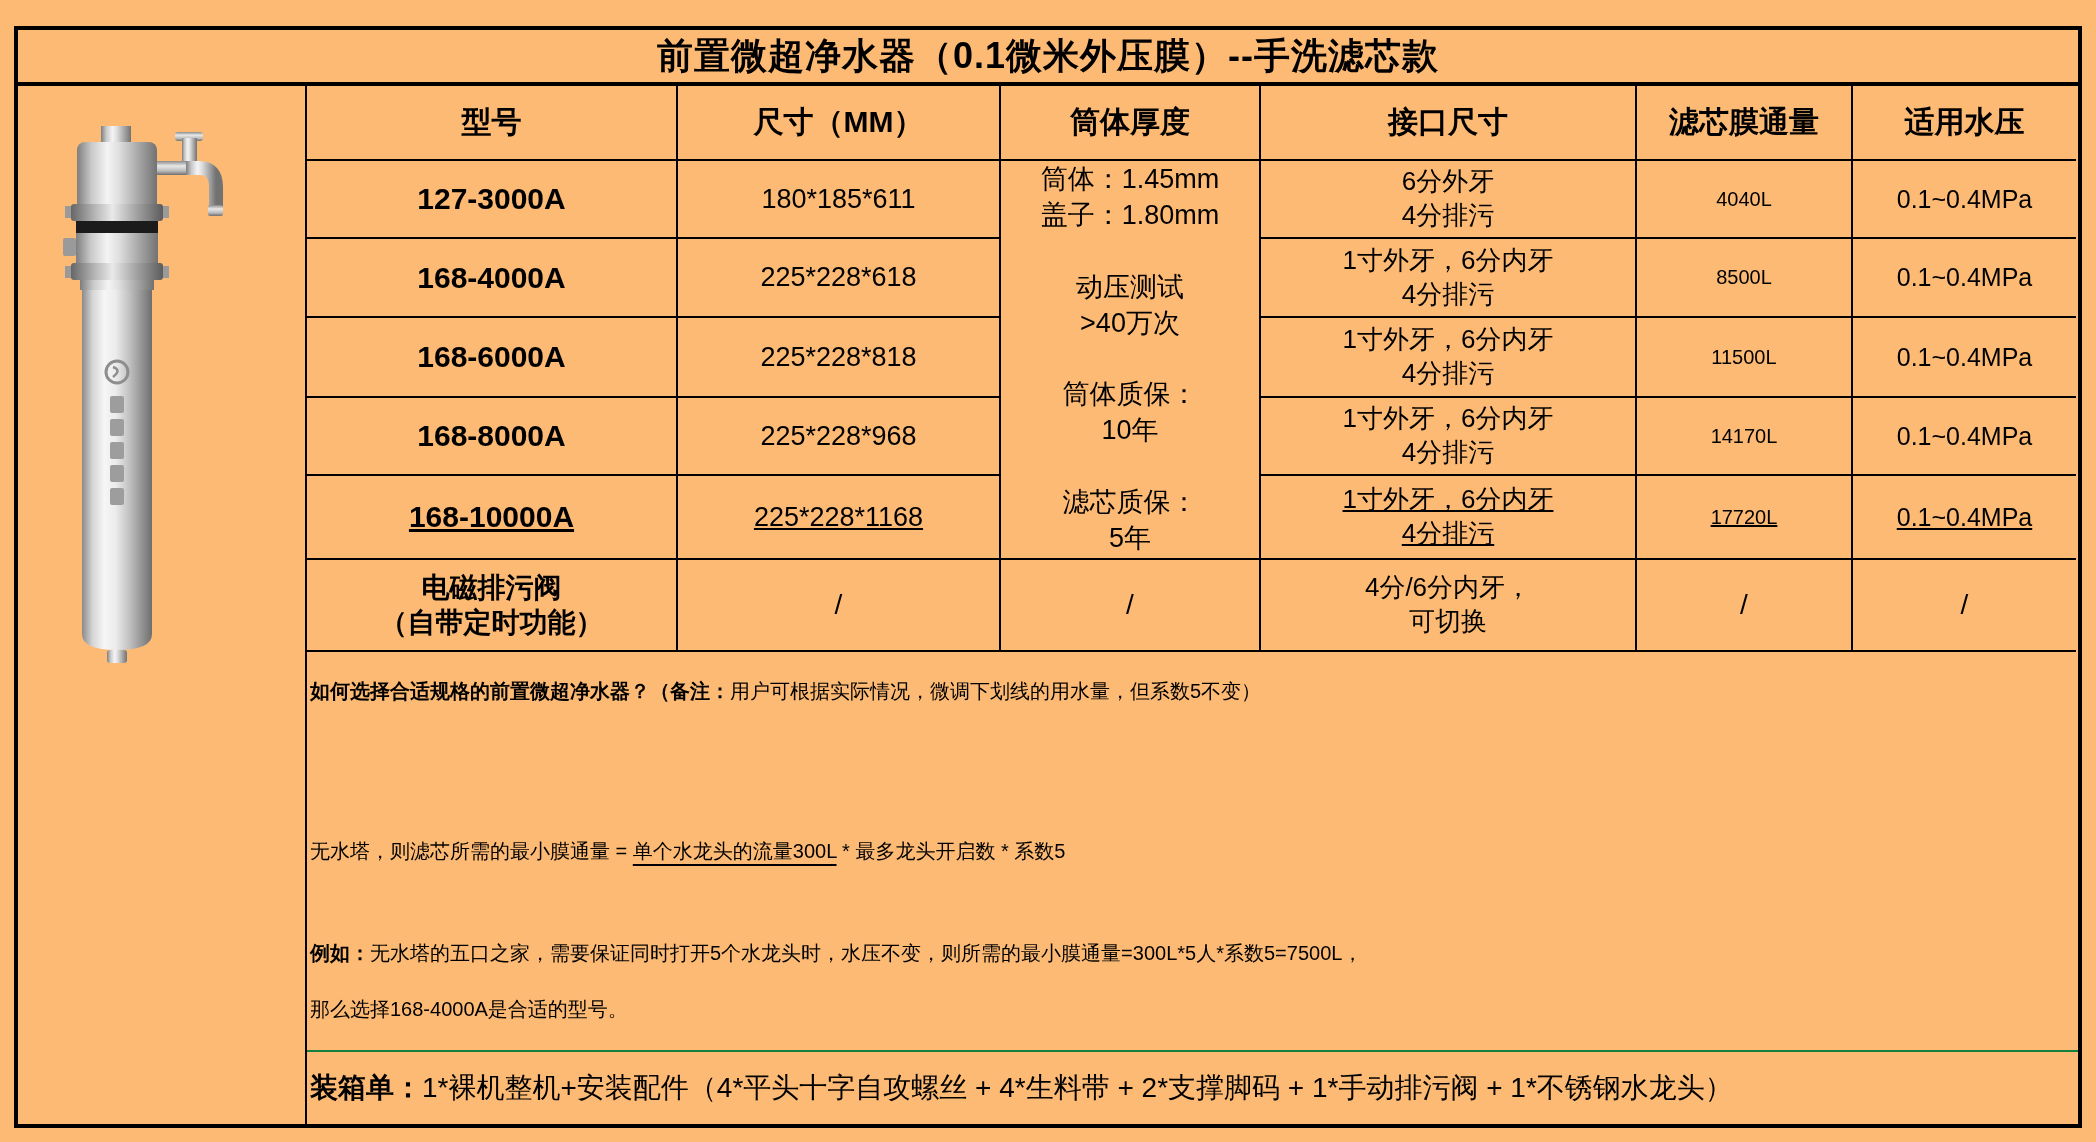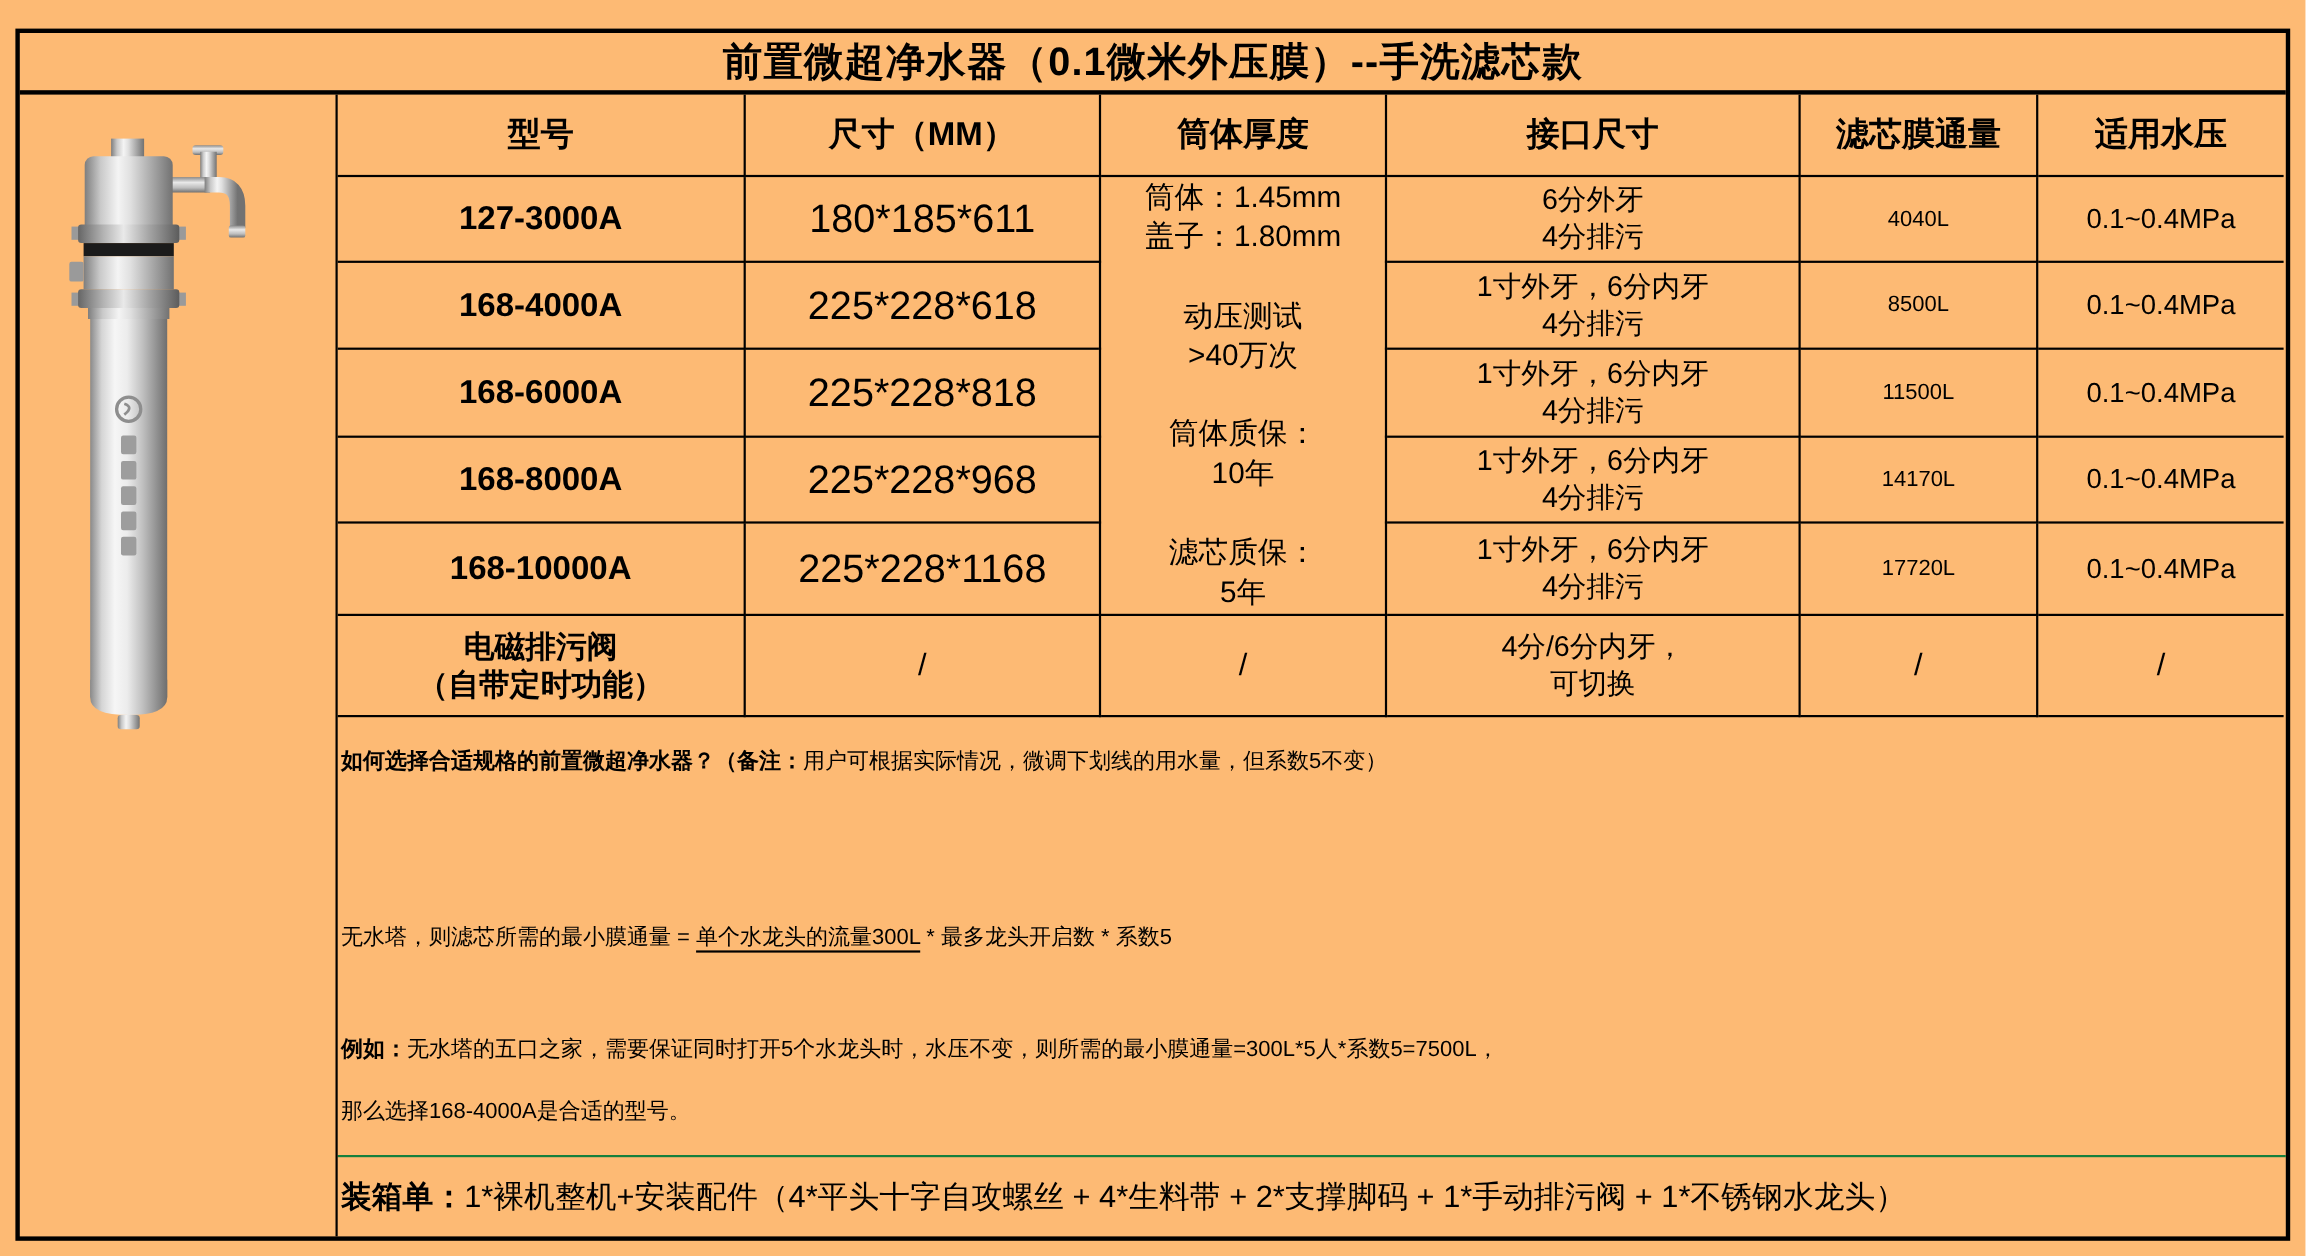--- a/index.html
+++ b/index.html
@@ -14,24 +14,24 @@
   .left-cell{width:289px;flex:0 0 auto;border-right:2px solid #000;box-sizing:border-box;position:relative;}
   .right-col{flex:1 1 auto;display:flex;flex-direction:column;min-width:0;}
   
   table.spec{border-collapse:collapse;table-layout:fixed;width:1769px;flex:0 0 auto;}
   table.spec th,table.spec td{border:2px solid #000;padding:0 4px;text-align:center;vertical-align:middle;box-sizing:border-box;overflow:hidden;}
   table.spec th:first-child,table.spec td:first-child{border-left:none;}
   table.spec th:last-child,table.spec td:last-child{border-right:none;}
   table.spec thead th{border-top:none;font-size:30px;font-weight:bold;}
   tr.hdr{height:74px;}
   tr.r1{height:78px;} tr.r2{height:79px;} tr.r3{height:80px;}
-  tr.r4{height:78px;} tr.r5{height:84px;} tr.r6{height:92px;}
+  tr.r4{height:78px;} tr.r5{height:84px;text-decoration:underline;} tr.r6{height:92px;}
   .cell-model{font-size:30px;font-weight:bold;}
   .cell-model.small{font-size:28px;line-height:1.25;white-space:pre-line;}
-  .cell-size{font-size:36px;}
+  .cell-size{font-size:27px;}
   .cell-thick{font-size:27px;line-height:1.33;white-space:pre-line;}
   .cell-iface{font-size:26px;line-height:1.3;white-space:pre-line;}
   .cell-cap{font-size:20px;}
   .cell-press{font-size:25px;}
   .cell-slash{font-size:28px;}
   
   .notes{flex:1 1 auto;position:relative;font-size:20px;}
   .note-line{position:absolute;left:3px;right:10px;white-space:nowrap;}
   .nb{font-weight:bold;}
   .nu{text-decoration:underline;text-underline-offset:6px;text-decoration-thickness:2px;}

